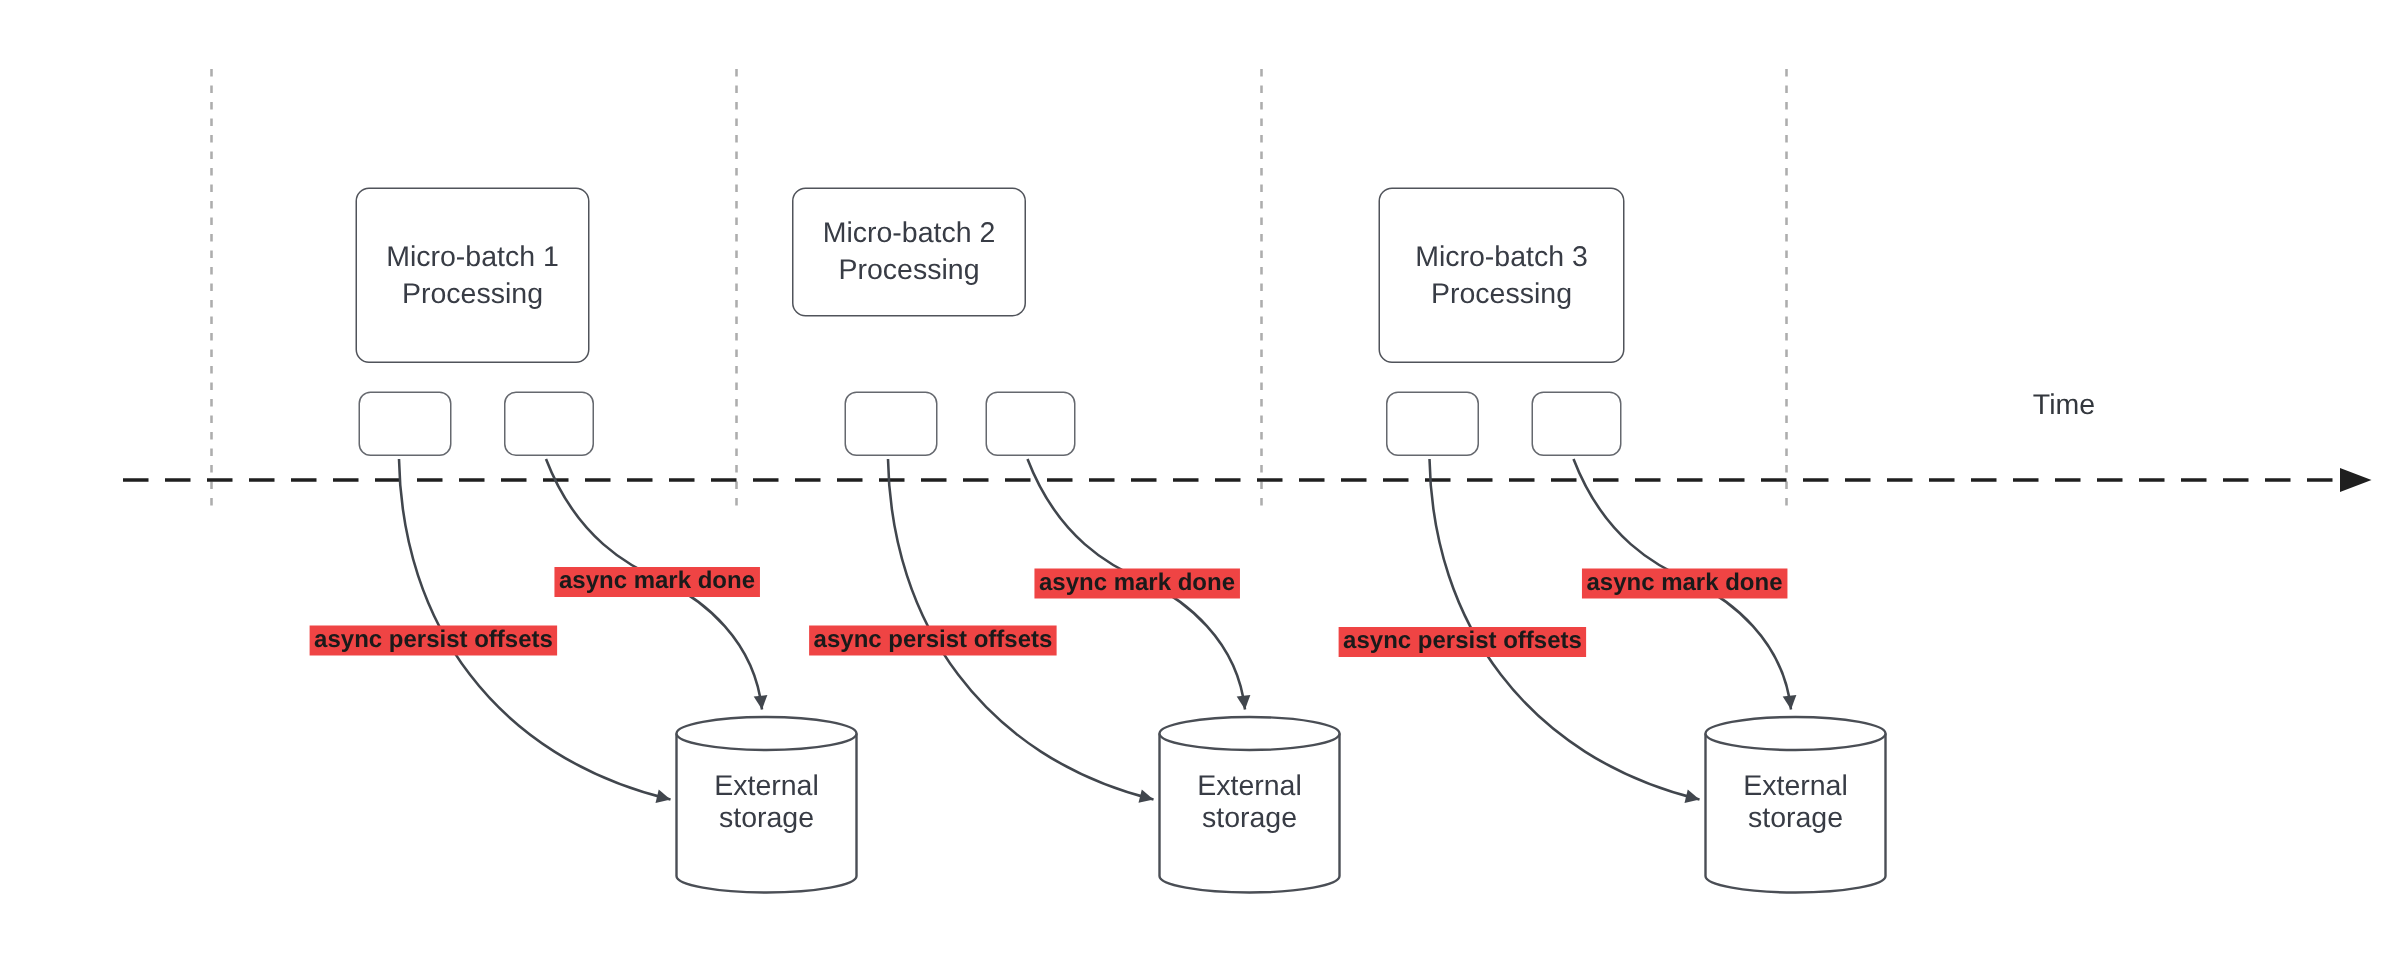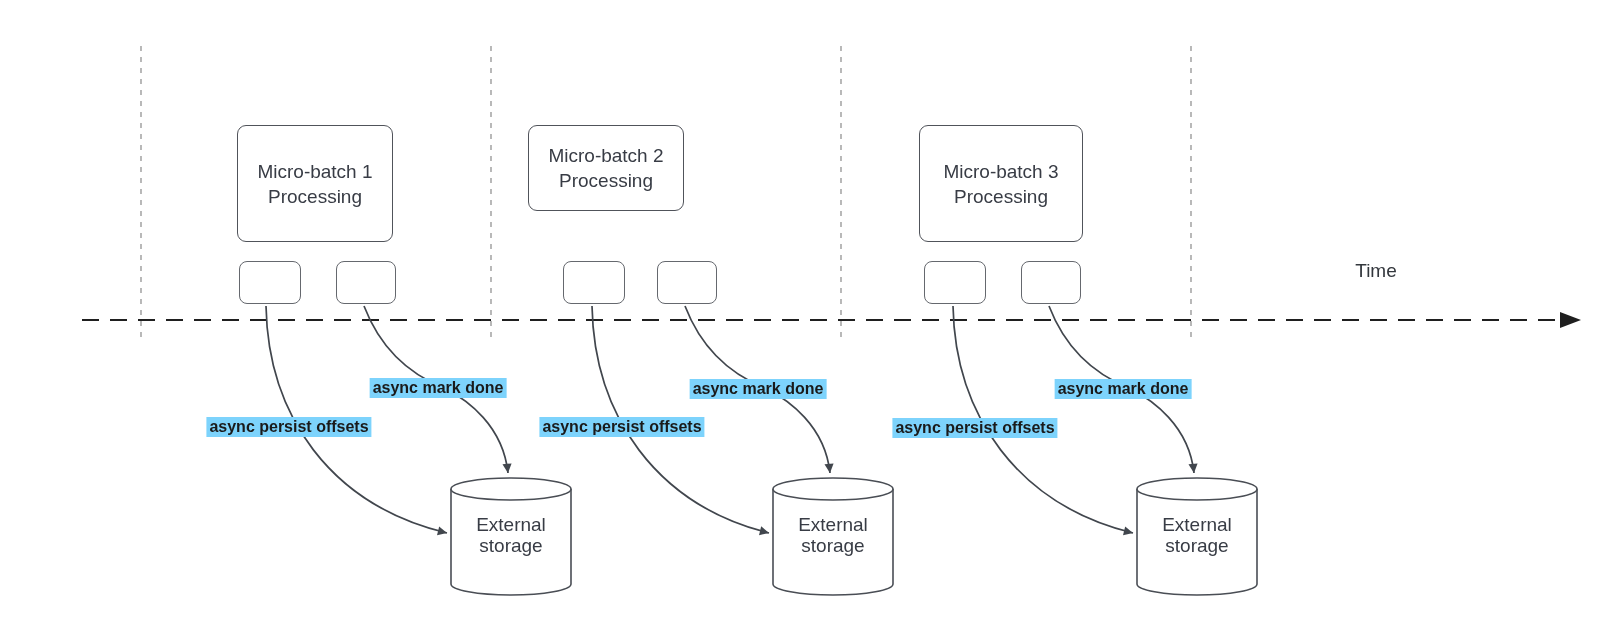--- a/index.html
+++ b/index.html
@@ -38,21 +38,21 @@
     border: 1.6px solid #65686e;
     border-radius: 8px;
     background: #ffffff;
   }
   .arrow-label {
     position: absolute;
     transform: translate(-50%, -50%);
     font-size: 16px;
     font-weight: 700;
     color: #1a1a1a;
-    background: #7dd3fc;
+    background: #ef4444;
     padding: 1px 3px;
     white-space: nowrap;
   }
   .storage-label {
     position: absolute;
     text-align: center;
     font-size: 19px;
     line-height: 21px;
     color: #383c45;
   }

